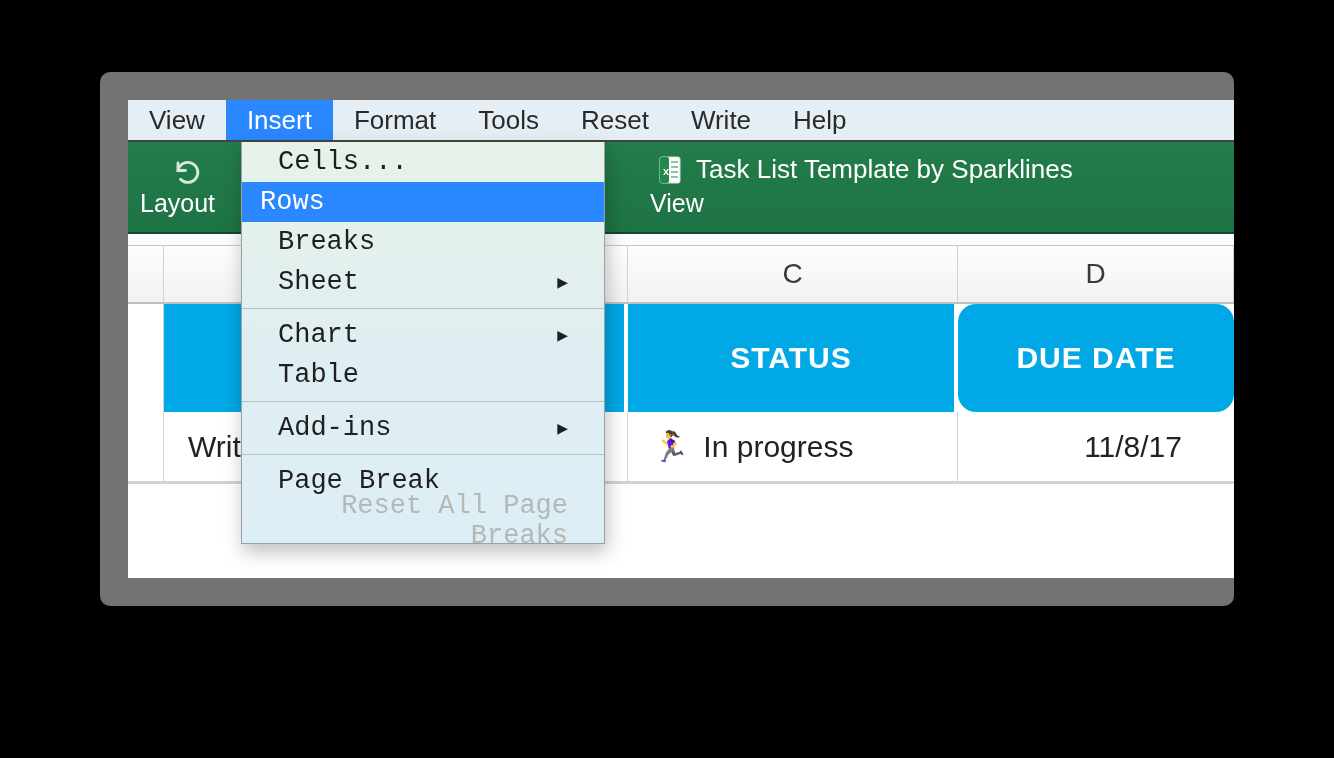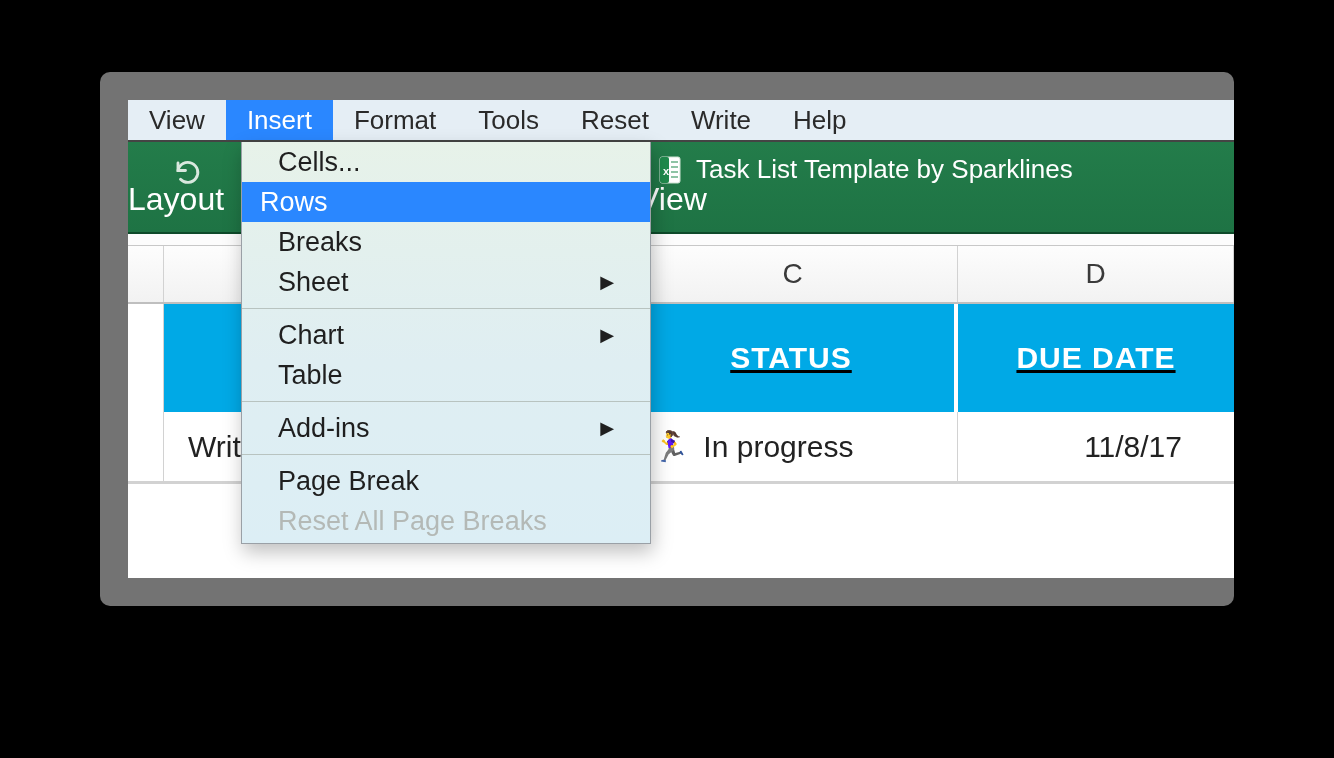--- a/index.html
+++ b/index.html
@@ -68,21 +68,22 @@
     gap: 14px;
     font-size: 26px;
     font-weight: 500;
   }
   .ribbon .tab-row {
     position: absolute;
     bottom: 8px;
     left: 0;
     right: 0;
     display: flex;
-    font-size: 32px;
+    font-size: 25px;
+    padding-left: 12px;
   }
   .ribbon-tab {
     padding: 6px 20px 6px 0;
   }
   .ribbon-tab.layout { padding-left: 0; width: 115px; }
   .ribbon-tab.view { margin-left: 395px; }
   .ribbon .undo-icon {
     position: absolute;
     left: 45px;
     top: 16px;
@@ -115,38 +116,37 @@
   }
   .col-a { width: 36px; border-right: 1px solid #d2d2d2; }
   .col-b { width: 464px; }
   .col-c { width: 330px; }
   .col-d { flex: 1; }
 
   
   .sheet-header {
     display: flex;
     height: 108px;
-    text-decoration: underline;
   }
   .sheet-header .cell {
     background: #00a9e6;
     color: #fff;
     font-size: 30px;
     font-weight: 700;
     letter-spacing: 1px;
     display: flex;
     align-items: center;
     justify-content: center;
     border-right: 4px solid #fff;
   }
   .sheet-header .cell:last-child { border-right: none; }
   .cell-a { width: 36px; background: #fff !important; border-right: 1px solid #d2d2d2 !important; }
   .cell-b { width: 464px; }
   .cell-c { width: 330px; }
-  .cell-d { flex: 1; }
+  .cell-d { flex: 1; border-radius: 18px; }
 
   
   .data-row {
     display: flex;
     height: 72px;
     font-size: 30px;
     color: #222;
     background: #fff;
     border-bottom: 3px solid #d2d2d2;
   }
@@ -159,28 +159,29 @@
   .data-row .dcell.a { width: 36px; padding:0; border-right: 1px solid #d2d2d2; }
   .data-row .dcell.b { width: 464px; }
   .data-row .dcell.c { width: 330px; gap: 14px; }
   .data-row .dcell.d { flex: 1; justify-content: flex-end; padding-right: 52px; border-right:none; }
 
   
   .dropdown {
     position: absolute;
     left: 113px;
     top: 42px;
-    width: 410px;
+    width: 364px;
     background: linear-gradient(#e7f2e9 0%, #dfeef2 55%, #dceef5 100%);
     border: 1px solid #9aa0a6;
     border-top: none;
     box-shadow: 2px 8px 18px rgba(0,0,0,0.25);
     font-size: 27px;
     color: #1f1f1f;
     padding-bottom: 2px;
+    font-family: Liberation Mono, monospace;
   }
   .dropdown .dd-item {
     height: 40px;
     display: flex;
     align-items: center;
     padding: 0 36px;
     justify-content: space-between;
     cursor: default;
   }
   .dropdown .dd-item.highlight {
@@ -188,20 +189,21 @@
     color: #fff;
     padding-left: 18px;
   }
   .dropdown .dd-sep {
     height: 1px;
     background: #b8c3c0;
     margin: 6px 0;
   }
   .dropdown .dd-item.disabled {
     color: #b4b9b6;
+    text-align: right;
   }
   .sub-arrow {
     font-size: 18px;
     color: #1f1f1f;
   }
 
   .runner-emoji { font-size: 30px; }
 </style>
 </head>
 <body>

